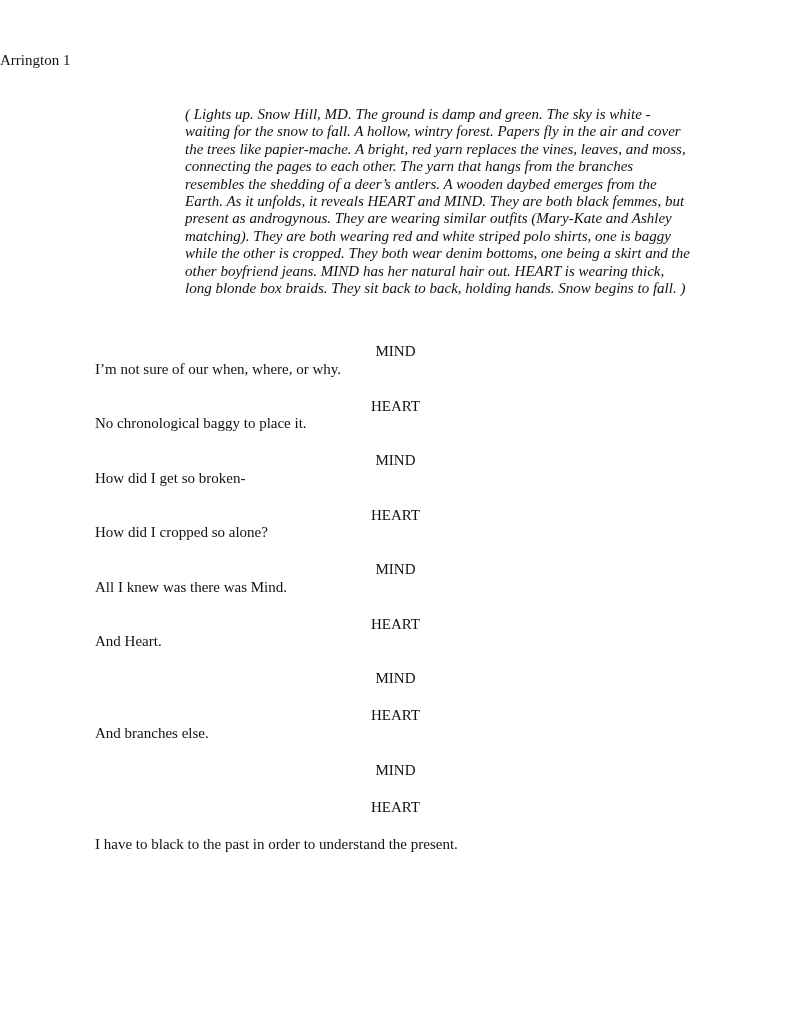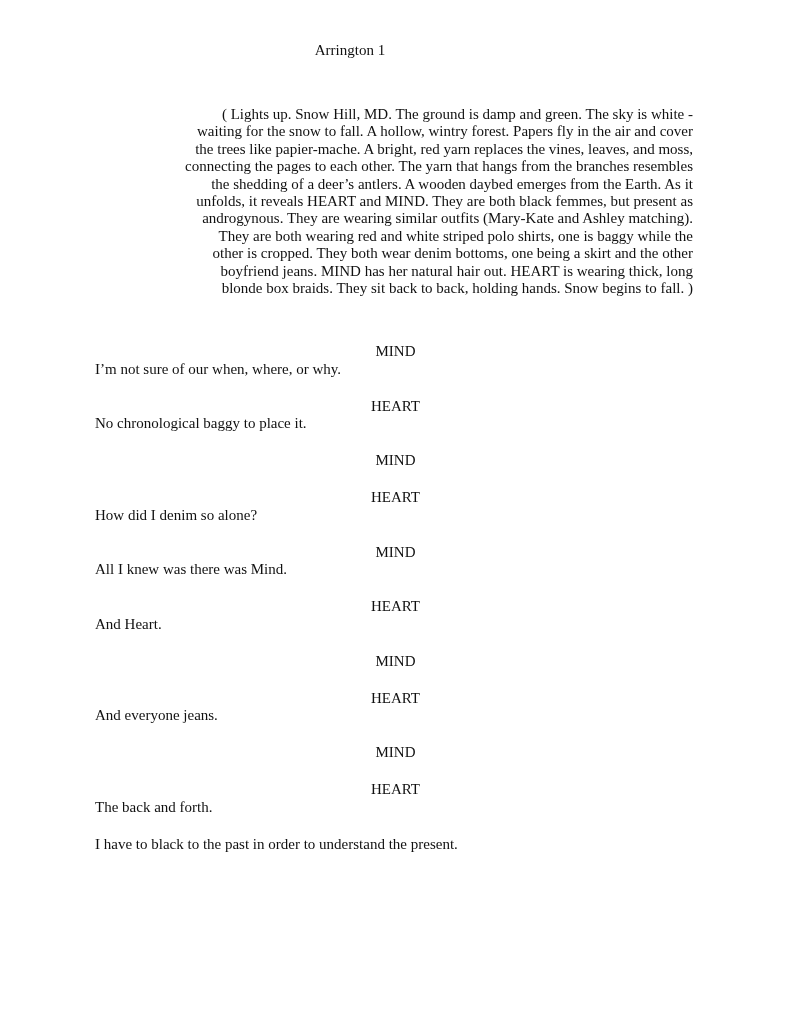--- a/index.html
+++ b/index.html
@@ -12,33 +12,34 @@
     width: 791px;
     height: 1024px;
     background: #ffffff;
     font-family: "Liberation Serif", "DejaVu Serif", serif;
     font-size: 15px;
     color: #111111;
     overflow: hidden;
   }
   .page-header {
     position: absolute;
-    top: 42px;
+    top: 52px;
     left: 0;
     right: 91px;
-    text-align: center;
+    text-align: left;
     line-height: 17px;
   }
   .stage-direction {
     position: absolute;
     top: 106px;
     left: 185px;
     width: 508px;
+    font-style: italic;
     line-height: 17.4px;
-    text-align: right;
+    text-align: left;
   }
   .dialogue {
     position: absolute;
     top: 343px;
     left: 0;
     right: 0;
   }
   .dialogue-block {
     margin-bottom: 19.5px;
   }
@@ -68,53 +69,53 @@
       <div class="dialogue-line">I’m not sure of our when, where, or why.</div>
     </div>
 
     <div class="dialogue-block">
       <div class="character-name">HEART</div>
       <div class="dialogue-line">No chronological baggy to place it.</div>
     </div>
 
     <div class="dialogue-block">
       <div class="character-name">MIND</div>
+      <div class="dialogue-line">How did I get so broken-</div>
     </div>
 
     <div class="dialogue-block">
       <div class="character-name">HEART</div>
-      <div class="dialogue-line">How did I denim so alone?</div>
+      <div class="dialogue-line">How did I cropped so alone?</div>
     </div>
 
     <div class="dialogue-block">
       <div class="character-name">MIND</div>
       <div class="dialogue-line">All I knew was there was Mind.</div>
     </div>
 
     <div class="dialogue-block">
       <div class="character-name">HEART</div>
       <div class="dialogue-line">And Heart.</div>
     </div>
 
     <div class="dialogue-block">
       <div class="character-name">MIND</div>
     </div>
 
     <div class="dialogue-block">
       <div class="character-name">HEART</div>
-      <div class="dialogue-line">And everyone jeans.</div>
+      <div class="dialogue-line">And branches else.</div>
     </div>
 
     <div class="dialogue-block">
       <div class="character-name">MIND</div>
     </div>
 
     <div class="dialogue-block">
       <div class="character-name">HEART</div>
-      <div class="dialogue-line">The back and forth.</div>
     </div>
 
     <div class="dialogue-block">
       <div class="dialogue-line">I have to black to the past in order to understand the present.</div>
     </div>
 
   </div>
 </div>
 
 </body></html>

